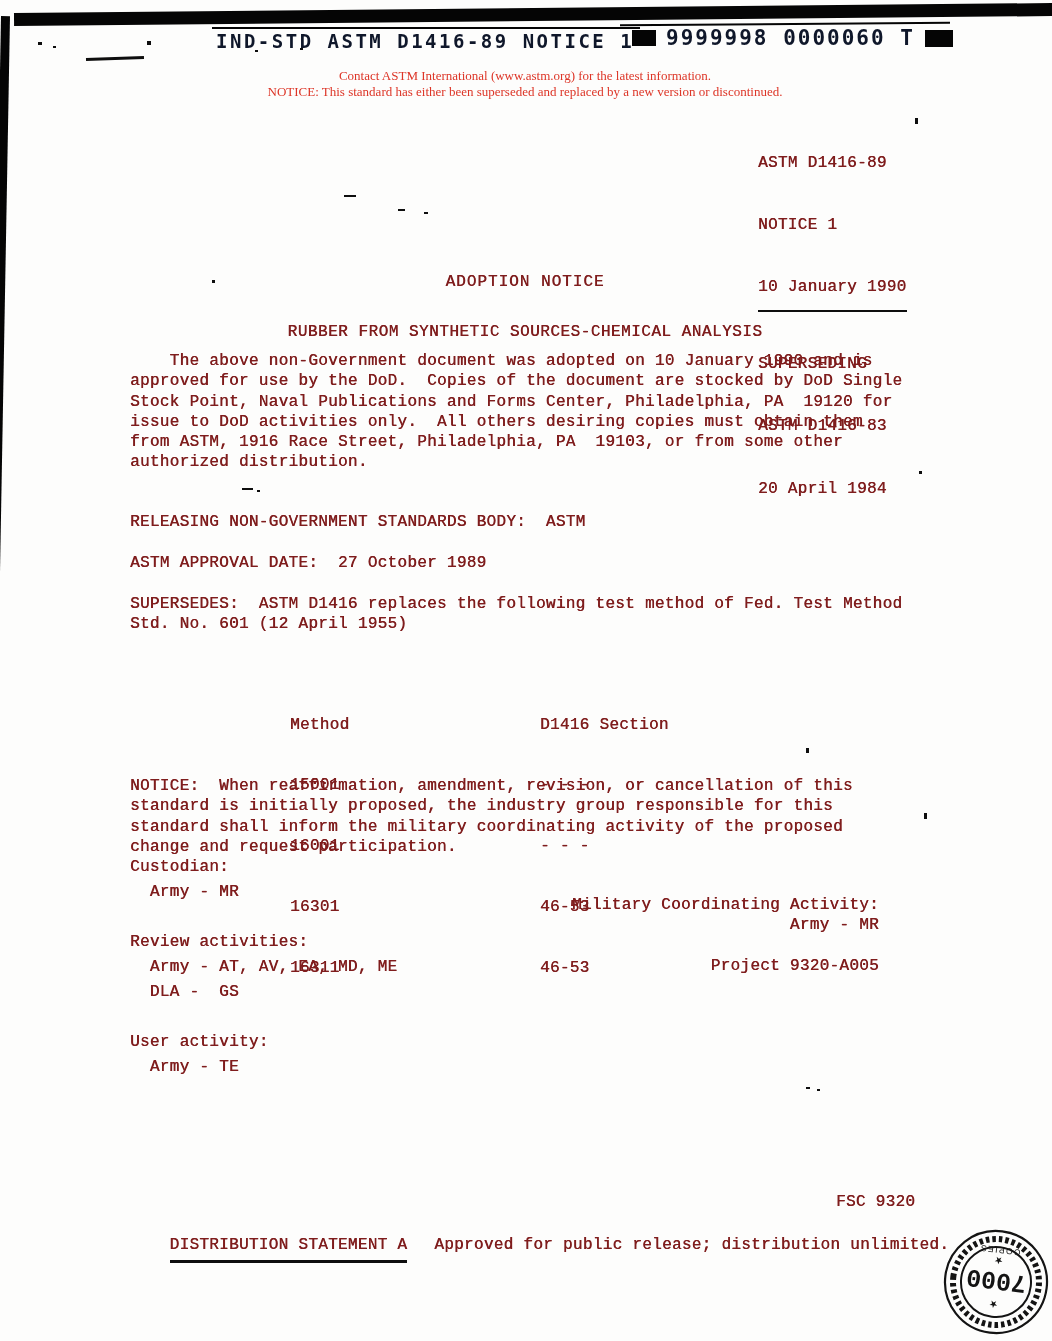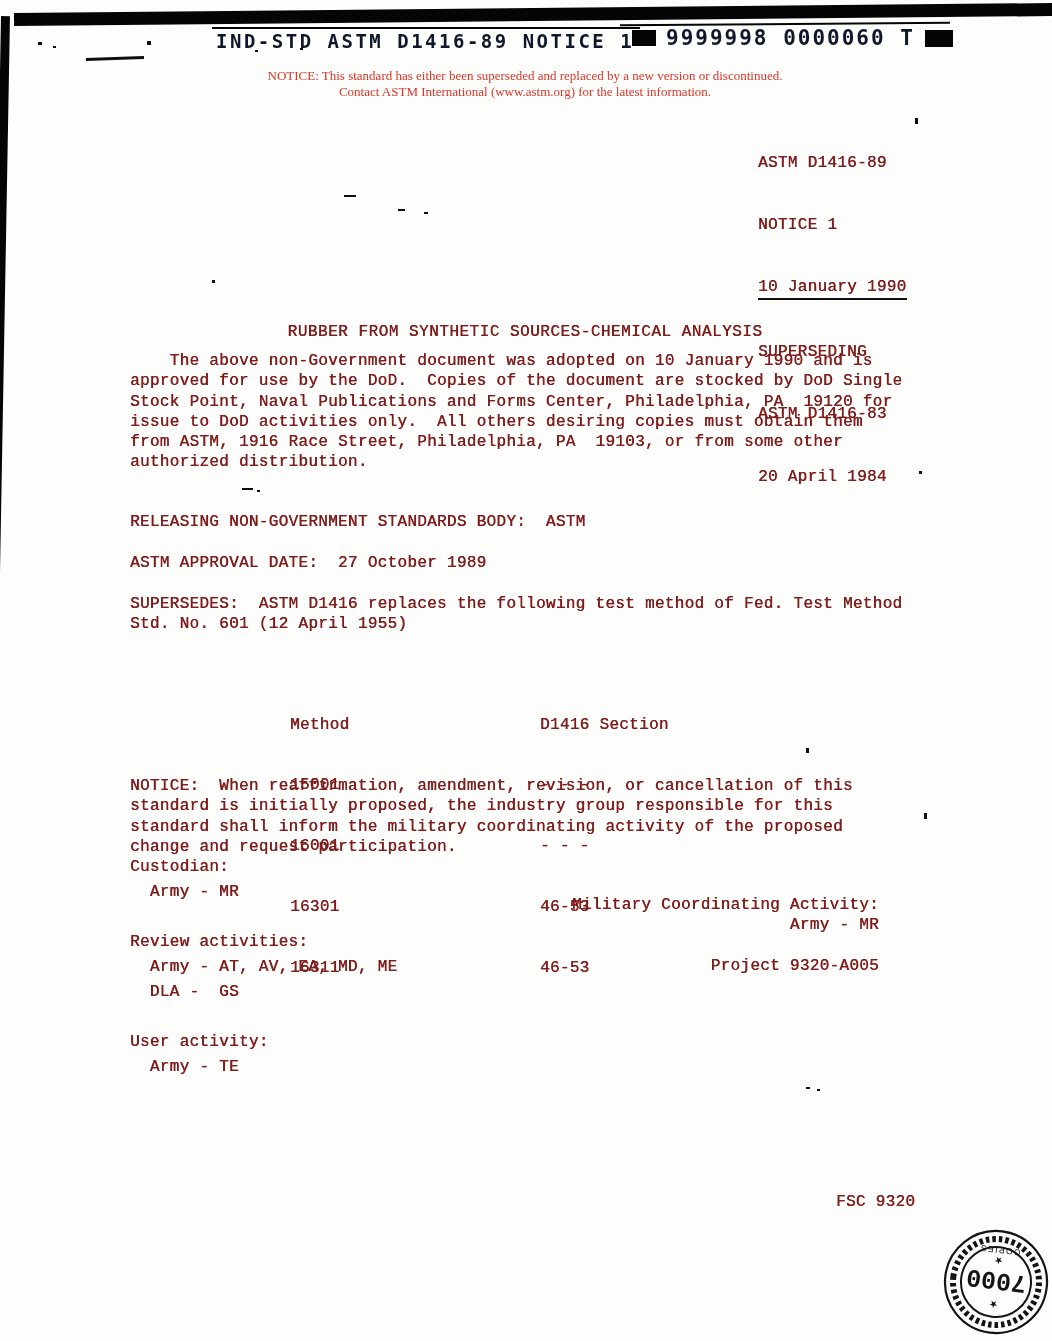--- a/index.html
+++ b/index.html
@@ -5,21 +5,21 @@
   html,body{margin:0;padding:0;background:#ffffff;}
   .page{position:relative;width:1052px;height:1341px;background:#fdfdfc;overflow:hidden;
         font-family:"Liberation Mono", monospace;color:#0e0e0e;}
   .abs{position:absolute;}
   .mono{font-family:"Liberation Mono", monospace;font-size:16px;line-height:20.3px;
         letter-spacing:0.3px;white-space:pre;color:#7f1d1d;text-shadow:0.4px 0 0 currentColor;}
   .ocr{font-family:"DejaVu Sans Mono", monospace;font-weight:bold;color:#0f172a;}
   .bar{position:absolute;background:#050505;}
   .art{position:absolute;background:#0e0e0e;}
   .center-col{left:130px;width:790px;text-align:center;}
-  .underline-date{display:inline-block;border-bottom:2px solid #0e0e0e;padding-bottom:0;}
+  .underline-date{display:inline-block;border-bottom:2px solid #0e0e0e;padding-bottom:12px;}
   .red-notice{font-family:"Liberation Serif", serif;color:#dd3527;text-align:center;
               font-size:13px;line-height:15.5px;text-shadow:none;}
   .code-row{display:flex;align-items:center;gap:10px;}
   .sq{display:inline-block;background:#050505;}
   .dist-label{border-bottom:3px solid #0e0e0e;padding-bottom:4px;display:inline-block;}
   .tbl-row{display:flex;height:20.3px;}
   .tbl-c1{width:250px;}
   .stamp-wrap{transform:rotate(187deg);}
 </style>
 </head>
@@ -53,33 +53,34 @@
 
   <div class="abs ocr" style="left:216px;top:30px;font-size:19px;letter-spacing:2.5px;">IND-STD ASTM D1416-89 NOTICE 1</div>
 
   <div class="abs code-row" style="left:632px;top:26px;">
     <span class="sq" style="width:24px;height:16px;"></span>
     <span class="ocr" style="font-size:21px;letter-spacing:2px;text-align:right;">9999998 0000060 T</span>
     <span class="sq" style="width:28px;height:17px;"></span>
   </div>
 
   <div class="abs red-notice" style="left:130px;top:68px;width:790px;">
+    <div>Contact ASTM International (www.astm.org) for the latest information.</div>
     <div>NOTICE: This standard has either been superseded and replaced by a new version or discontinued.</div>
-    <div>Contact ASTM International (www.astm.org) for the latest information.</div>
   </div>
 
   <div class="abs mono" style="left:758px;top:111px;line-height:20.8px;">
     <div>ASTM D1416-89</div>
     <div>NOTICE 1</div>
     <div><span class="underline-date">10 January 1990</span></div>
     <div>SUPERSEDING</div>
     <div>ASTM D1416-83</div>
     <div>20 April 1984</div>
   </div>
 
+  <div class="abs mono center-col" style="top:272px;letter-spacing:1px;">ADOPTION NOTICE</div>
   <div class="abs mono center-col" style="top:313px;letter-spacing:0.5px;margin-top:9px;">RUBBER FROM SYNTHETIC SOURCES-CHEMICAL ANALYSIS</div>
 
   <div class="abs mono" style="left:130px;top:351px;">    The above non-Government document was adopted on 10 January 1990 and is
 approved for use by the DoD.  Copies of the document are stocked by DoD Single
 Stock Point, Naval Publications and Forms Center, Philadelphia, PA  19120 for
 issue to DoD activities only.  All others desiring copies must obtain them
 from ASTM, 1916 Race Street, Philadelphia, PA  19103, or from some other
 authorized distribution.</div>
 
   <div class="abs mono" style="left:130px;top:512px;">RELEASING NON-GOVERNMENT STANDARDS BODY:  ASTM</div>
@@ -124,20 +125,23 @@
 
 User activity:
   Army - TE</div>
   <div class="abs mono" style="left:572px;top:895px;line-height:20.2px;text-align:right;">Military Coordinating Activity:
   Army - MR
 
 Project 9320-A005</div>
 
   <div class="abs mono" style="left:836px;top:1192px;">FSC 9320</div>
 
+  <div class="abs mono" style="left:130px;top:1215px;">
+    <span class="dist-label">DISTRIBUTION STATEMENT A</span><span style="margin-left:27px;">Approved for public release; distribution unlimited.</span>
+  </div>
 
   <div class="abs stamp-wrap" style="left:942px;top:1228px;width:108px;height:108px;">
     <svg width="108" height="108" viewBox="0 0 108 108">
       <circle cx="54" cy="54" r="51" fill="none" stroke="#141414" stroke-width="2.2"></circle>
       <circle cx="54" cy="54" r="43" fill="none" stroke="#141414" stroke-width="6" stroke-dasharray="3.5 3"></circle>
       <circle cx="54" cy="54" r="35" fill="none" stroke="#141414" stroke-width="2"></circle>
       <text x="54" y="35" text-anchor="middle" font-size="10" fill="#141414" font-family="DejaVu Sans, sans-serif">★</text>
       <text x="54" y="63" text-anchor="middle" font-size="25" font-weight="bold" fill="#141414" font-family="Liberation Mono, monospace">7000</text>
       <text x="54" y="79" text-anchor="middle" font-size="10" fill="#141414" font-family="DejaVu Sans, sans-serif">★</text>
       <text x="54" y="89" text-anchor="middle" font-size="8.5" letter-spacing="1.5" fill="#141414" font-family="Liberation Sans, sans-serif">COPIES</text>

